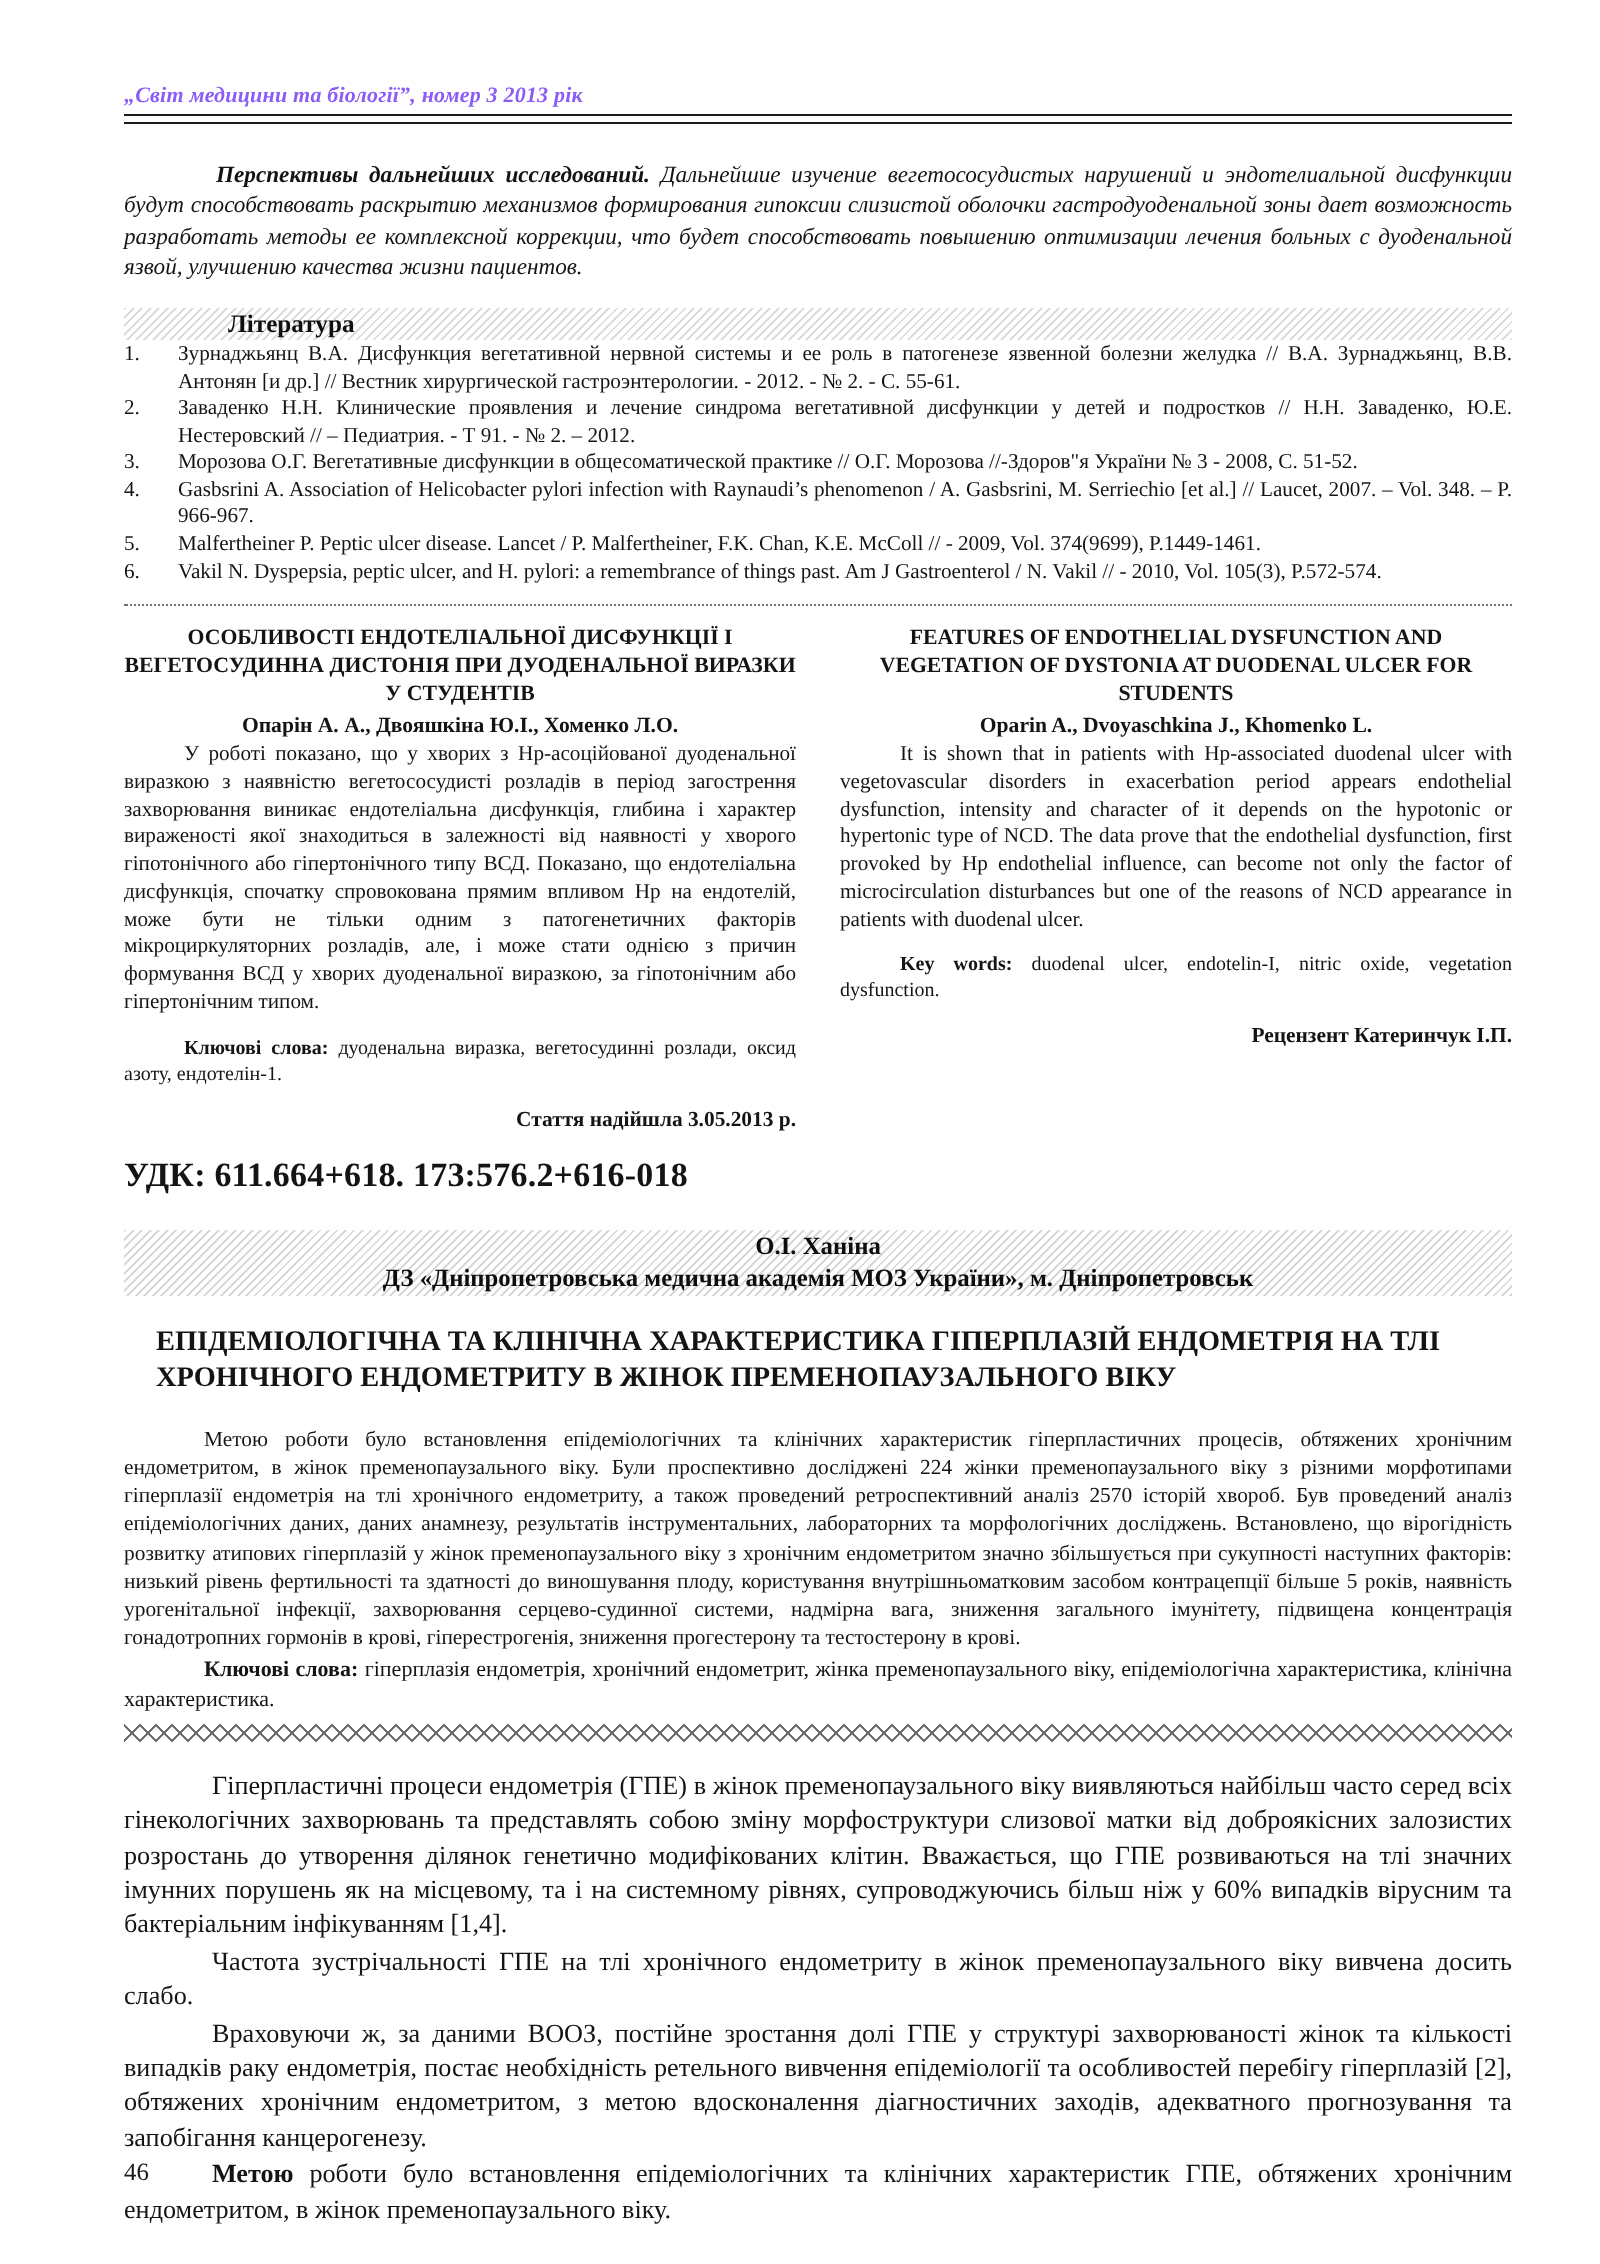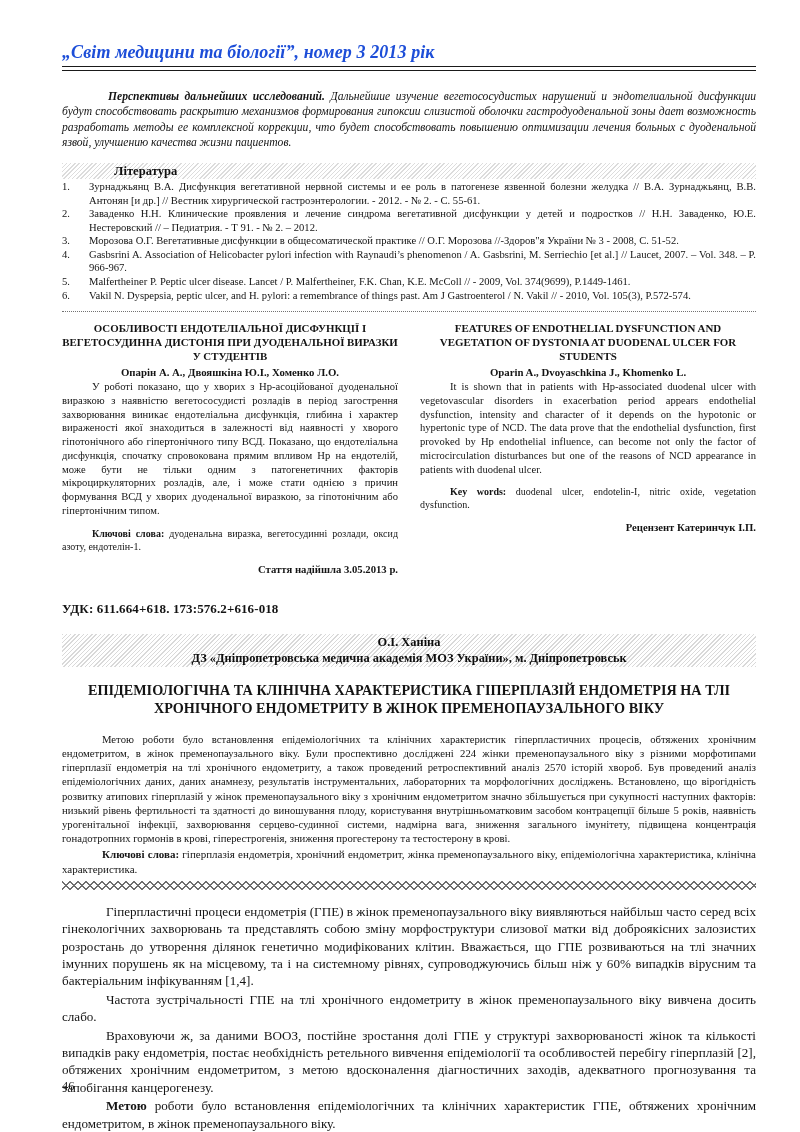--- a/index.html
+++ b/index.html
@@ -23,24 +23,24 @@
     width: 800px;
     height: 1132px;
     box-sizing: border-box;
     padding: 42px 44px 0 62px;
   }
 
   
   .running-head {
     font-style: italic;
     font-weight: bold;
-    font-size: 18px;
+    font-size: 11px;
     letter-spacing: .1px;
     padding-bottom: 2px;
-    color: #1d4ed8;
+    color: #8b5cf6;
   }
   .head-rule {
     border-bottom: 1px solid #1a1a1a;
     margin-top: 1px;
     height: 3px;
     border-top: 1px solid #1a1a1a;
   }
 
   
   p {
@@ -181,28 +181,28 @@
     font-size: 10.7px;
     text-align: right;
     margin-top: 10px;
     font-weight: bold;
   }
   .abs-foot.tall { margin-top: 10px; }
 
   
   .udc {
     font-weight: bold;
-    font-size: 13px;
-    margin-top: 26px;
+    font-size: 17px;
+    margin-top: 12px;
     letter-spacing: .1px;
   }
 
   
   .article-title {
-    text-align: center;
+    text-align: left;
     font-weight: bold;
     font-size: 14.2px;
     line-height: 1.3;
     text-transform: uppercase;
     margin-top: 14px;
     padding: 0 16px;
   }
 
   
   .art-abstract {

